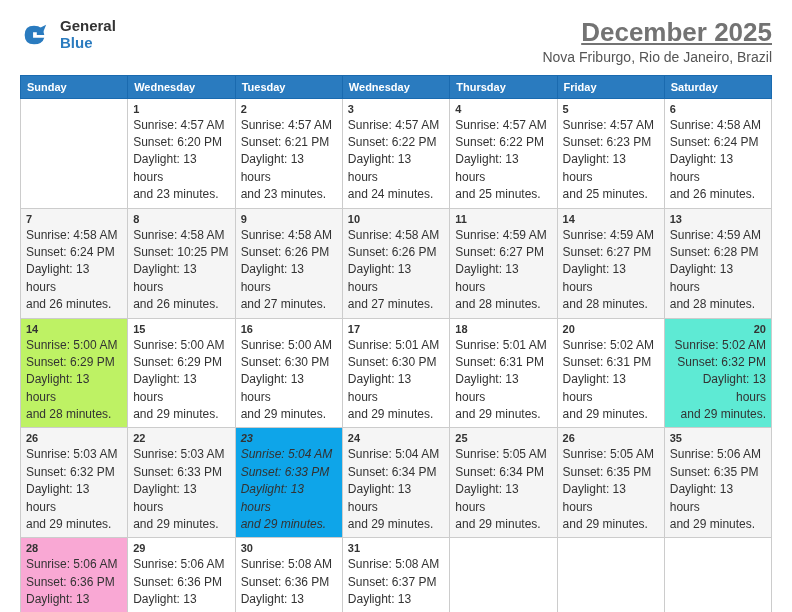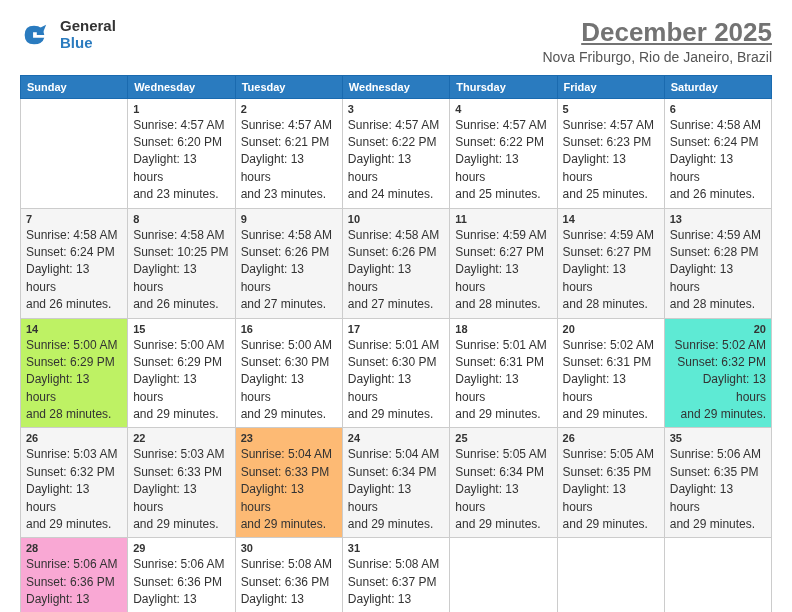--- a/index.html
+++ b/index.html
@@ -330,21 +330,21 @@
           </td>
           <td style="background: rgb(245, 245, 245);">
             <span class="day-number">22</span>
             <div class="day-info">
               <span style="display: block;">Sunrise: 5:03 AM</span>
               <span style="display: block;">Sunset: 6:33 PM</span>
               <span style="display: block;">Daylight: 13 hours</span>
               <span style="display: block;">and 29 minutes.</span>
             </div>
           </td>
-          <td style="background: #fdba74;">
+          <td style="background: #0ea5e9; font-style: italic;">
             <span class="day-number">23</span>
             <div class="day-info">
               <span style="display: block;">Sunrise: 5:04 AM</span>
               <span style="display: block;">Sunset: 6:33 PM</span>
               <span style="display: block;">Daylight: 13 hours</span>
               <span style="display: block;">and 29 minutes.</span>
             </div>
           </td>
           <td style="background: rgb(245, 245, 245);">
             <span class="day-number">24</span>

